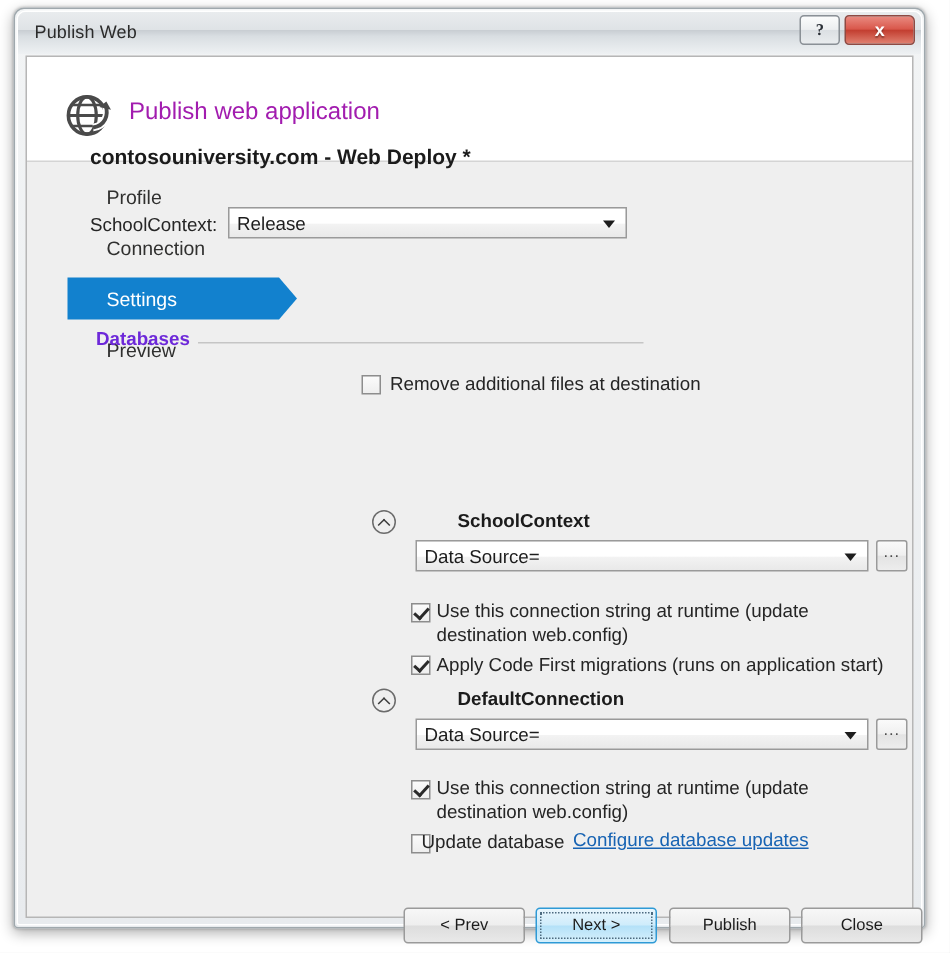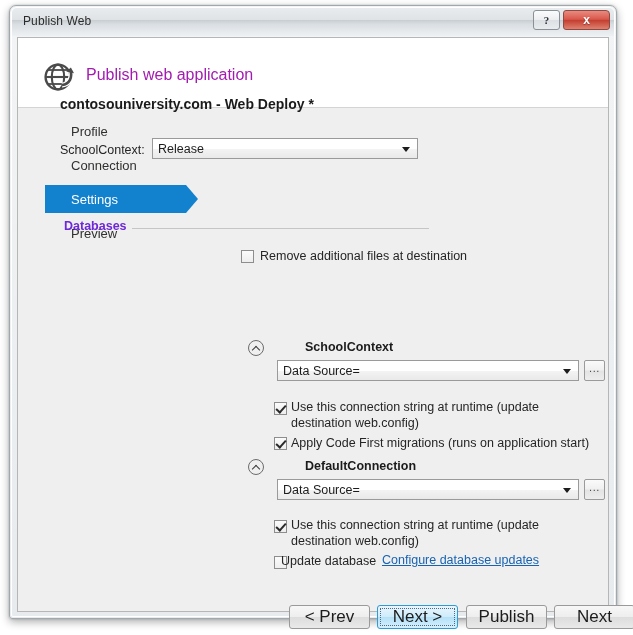--- a/index.html
+++ b/index.html
@@ -297,24 +297,23 @@
   
   .dlg-btn {
     position: absolute;
     top: 567px;
     width: 81px; height: 24px;
     border: 1px solid #9a9a9a;
     border-radius: 3px;
     box-sizing: border-box;
     background: linear-gradient(to bottom, #f7f7f7 0%, #eeeeee 48%, #dddddd 52%, #e9e9e9 100%);
     display: flex; align-items: center; justify-content: center;
-    font-size: 17px;
+    font-size: 11px;
     color: #1c1c1c;
     cursor: default;
-    margin-left: 20px;
   }
   #prev-button    { left: 251px; }
   #next-button {
     left: 339px;
     border-color: #2e9ad6;
     background: linear-gradient(to bottom, #e9f6fd 0%, #cfecfb 48%, #b4e1f8 52%, #d6f0fc 100%);
   }
   #next-button::before {
     content: "";
     position: absolute;
@@ -400,16 +399,16 @@
     <div class="cbox checked" id="default-cb1"></div>
     <div class="cb-label" id="default-cb1-label">Use this connection string at runtime (update destination web.config)</div>
 
     <div class="cbox" id="update-db-cb"></div>
     <div class="cb-label" id="update-db-label">Update database</div>
     <div id="configure-link">Configure database updates</div>
 
     <div class="dlg-btn" id="prev-button">&lt; Prev</div>
     <div class="dlg-btn" id="next-button">Next &gt;</div>
     <div class="dlg-btn" id="publish-button">Publish</div>
-    <div class="dlg-btn" id="close-dlg-button">Next</div>
+    <div class="dlg-btn" id="close-dlg-button">Close</div>
 
   </div>
 </div>
 
 </body></html>

